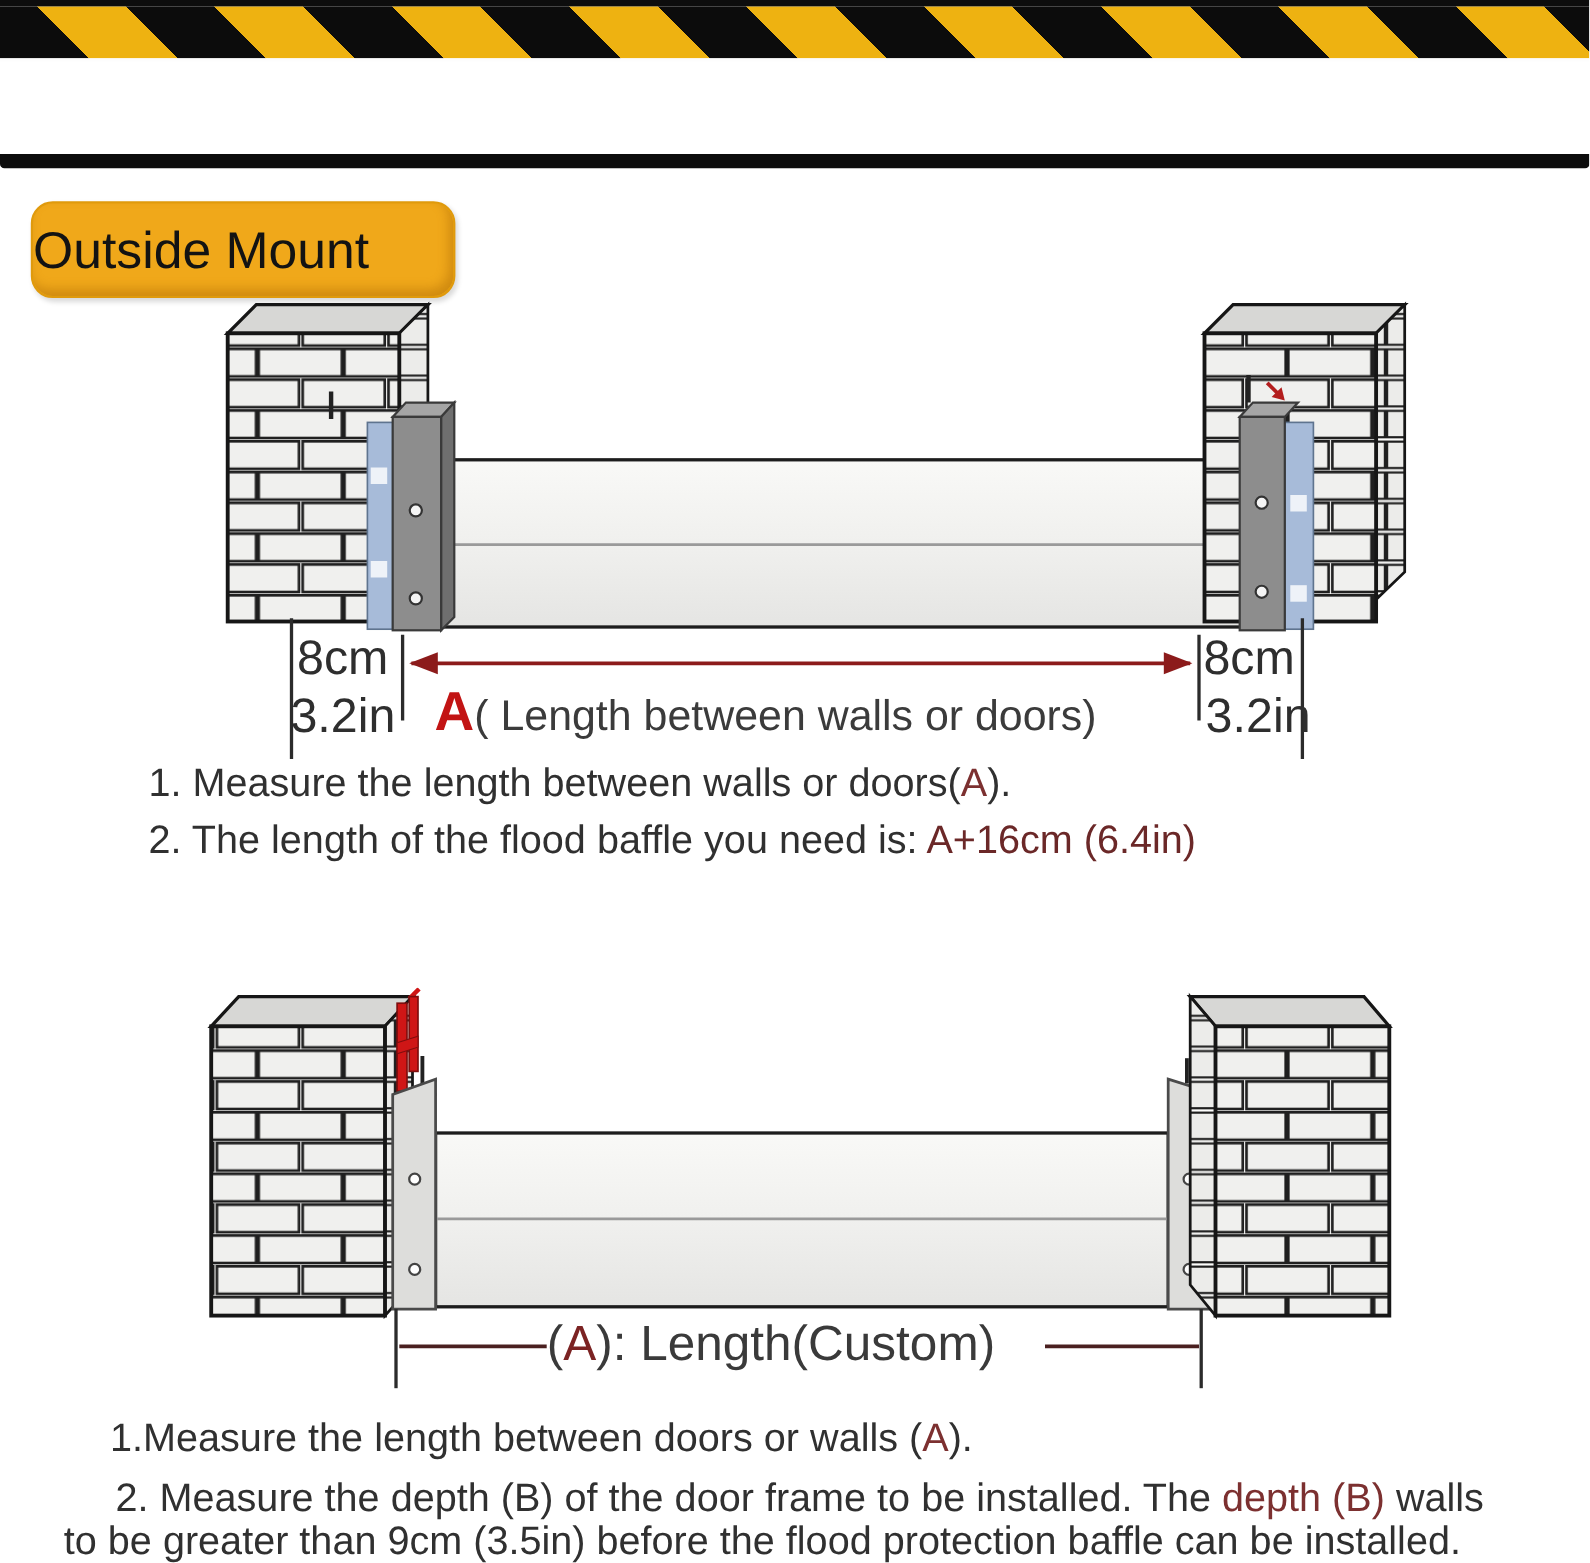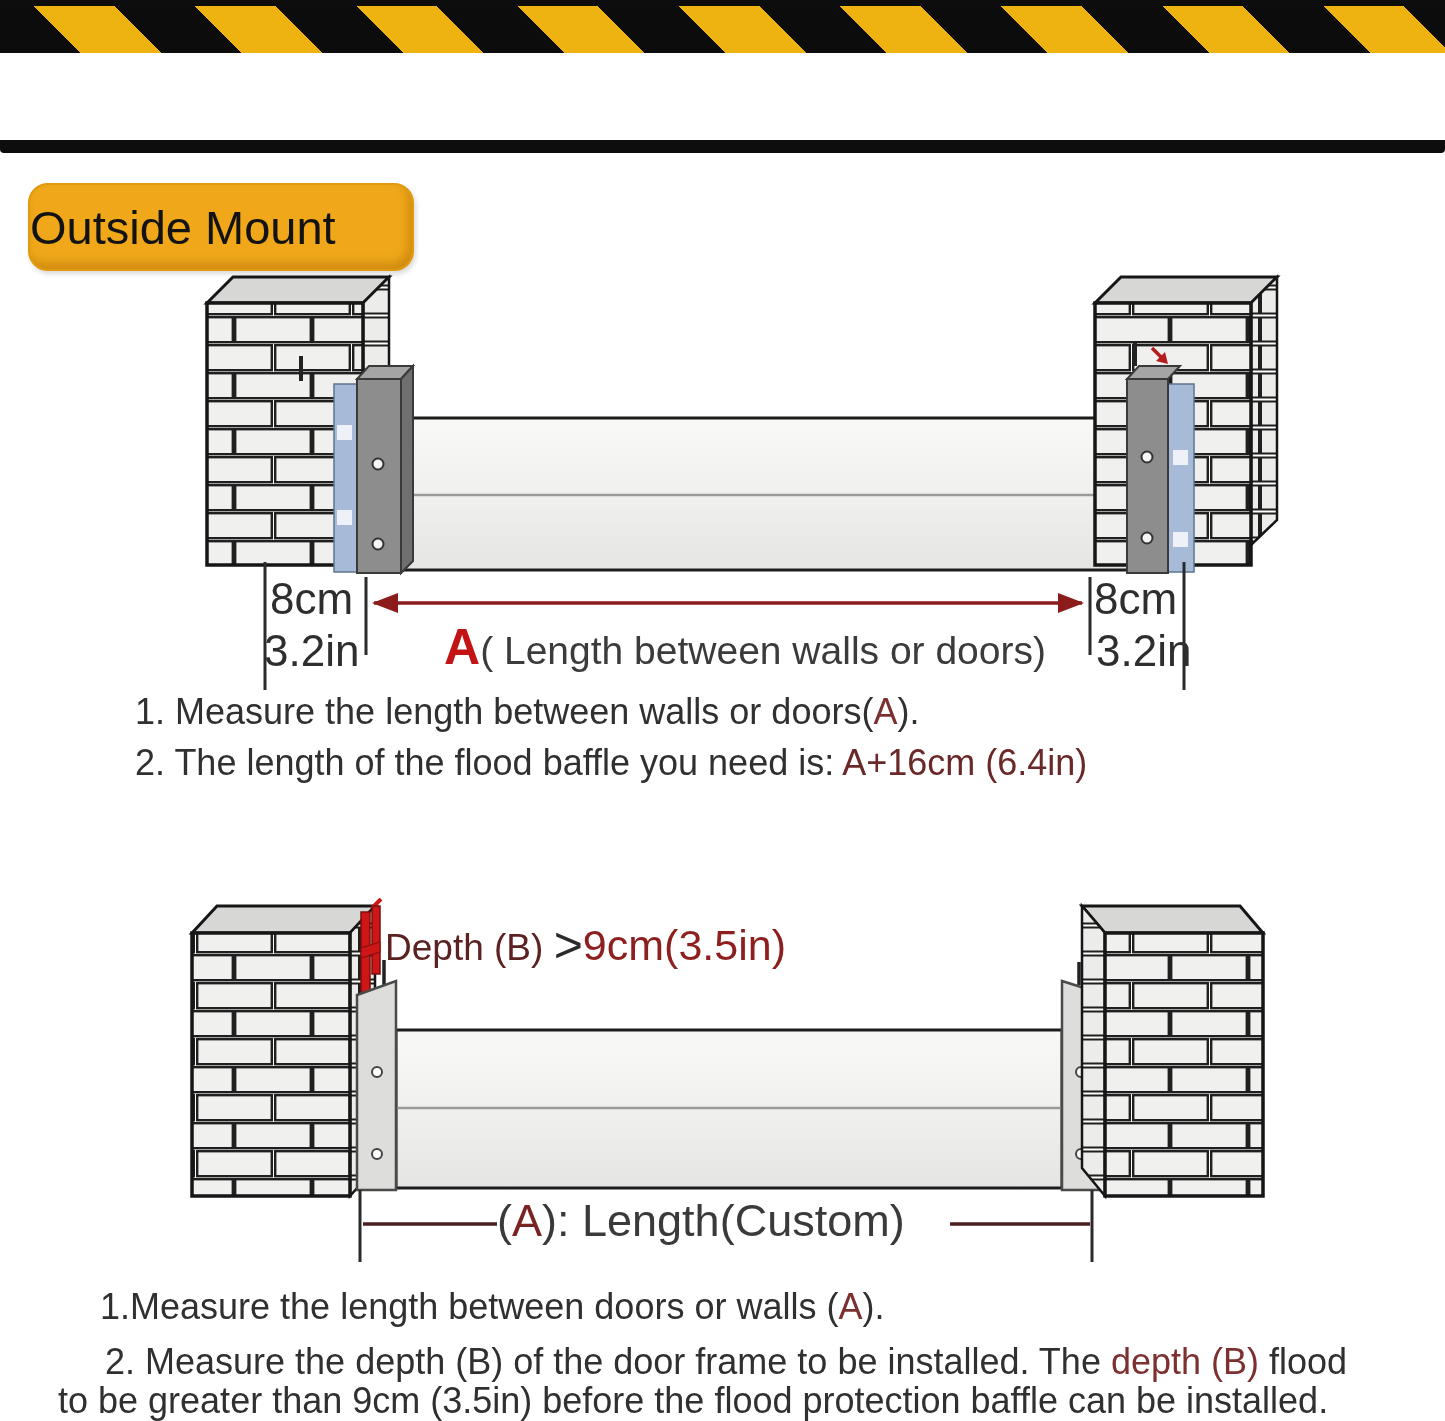--- a/index.html
+++ b/index.html
@@ -33,21 +33,21 @@
     display:flex;align-items:center;justify-content:flex-start;
     font-size:47px;color:#131313;white-space:nowrap;
   }
   .badge-outside{top:183px;}
   .badge-inside{top:806px;}
   
   .diag{position:absolute;left:0;}
   
   .dimtxt{position:absolute;font-size:44px;color:#2e2e2e;white-space:nowrap;line-height:1;}
   .len-label1{
-    position:absolute;left:395px;top:622px;width:700px;text-align:center;
+    position:absolute;left:395px;top:622px;width:700px;text-align:left;
     white-space:nowrap;line-height:1;
   }
   .len-label1 .big-a{font-size:50px;font-weight:bold;color:#c21414;}
   .len-label1 .rest{font-size:39px;color:#3b3b3b;}
   .steps{position:absolute;white-space:nowrap;font-size:36px;color:#303030;line-height:1;}
   .accent-maroon{color:#7c3030;}
   .accent-dark-red{color:#6b2828;}
   .depth-label{position:absolute;left:385px;top:918px;white-space:nowrap;line-height:1;}
   .depth-label .pre{font-size:37px;color:#5c2121;}
   .depth-label .gt{font-size:50px;color:#2b2b2b;position:relative;top:2px;}
@@ -222,30 +222,27 @@
     </g>
 
     <g>
       <line x1="360" y1="292" x2="360" y2="364" stroke="#2b2b2b" stroke-width="3"></line>
       <line x1="363" y1="326" x2="497" y2="326" stroke="#4a2020" stroke-width="3.5"></line>
       <line x1="950" y1="326" x2="1090" y2="326" stroke="#4a2020" stroke-width="3.5"></line>
       <line x1="1092" y1="292" x2="1092" y2="364" stroke="#2b2b2b" stroke-width="3"></line>
     </g>
   </svg>
 
-  <div class="depth-label">
-    <span class="pre">Depth (B) </span><span class="gt">&gt;</span><span class="val">9cm(3.5in)</span>
-  </div>
   <div class="len-label2">
     <span>(</span><span class="a">A</span><span>): Length(Custom)</span>
   </div>
 
   <div class="steps" style="left:100px;top:1289px">
     <span>1.Measure the length between doors or walls (</span><span class="accent-maroon">A</span><span>).</span>
   </div>
   <div class="steps" style="left:105px;top:1344px">
-    <span>2. Measure the depth (B) of the door frame to be installed. The </span><span class="accent-maroon">depth (B)</span><span> flood</span>
+    <span>2. Measure the depth (B) of the door frame to be installed. The </span><span class="accent-maroon">depth (B)</span><span> walls</span>
   </div>
   <div class="steps" style="left:58px;top:1383px">
     <span>to be greater than 9cm (3.5in) before the flood protection baffle can be installed.</span>
   </div>
 
 </div>
 
 </body></html>

